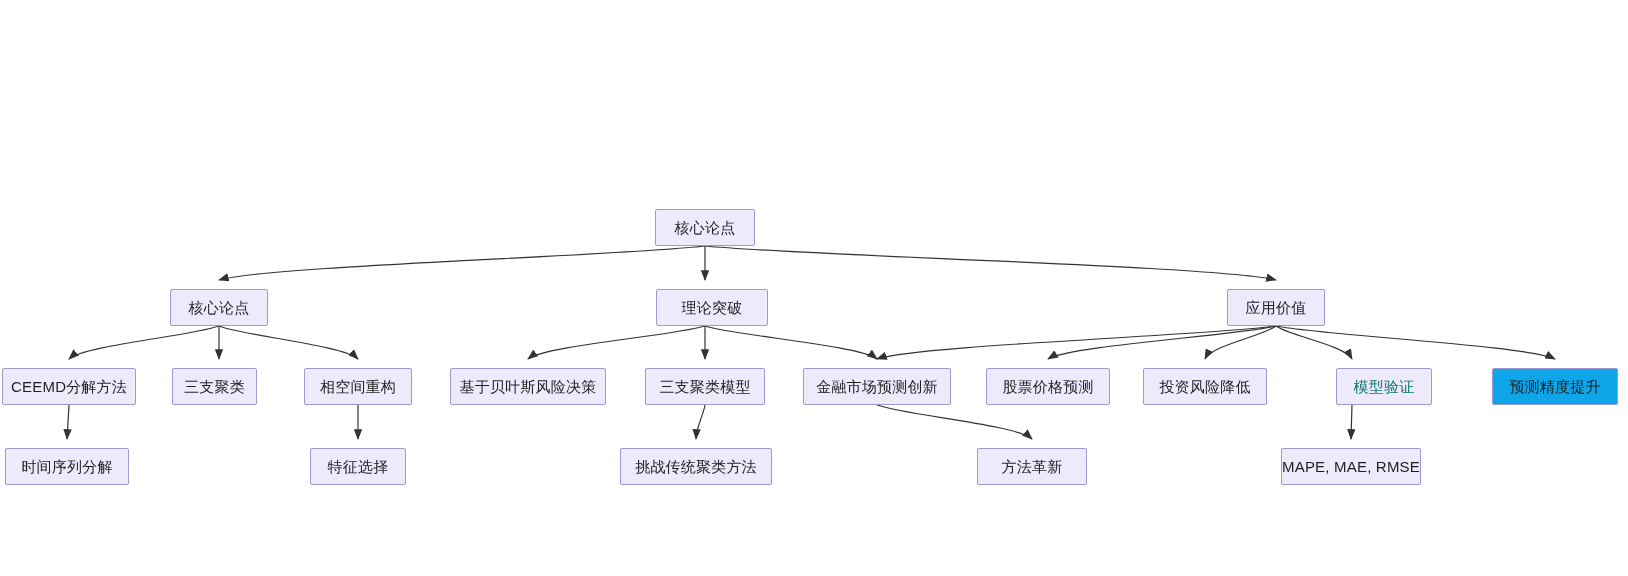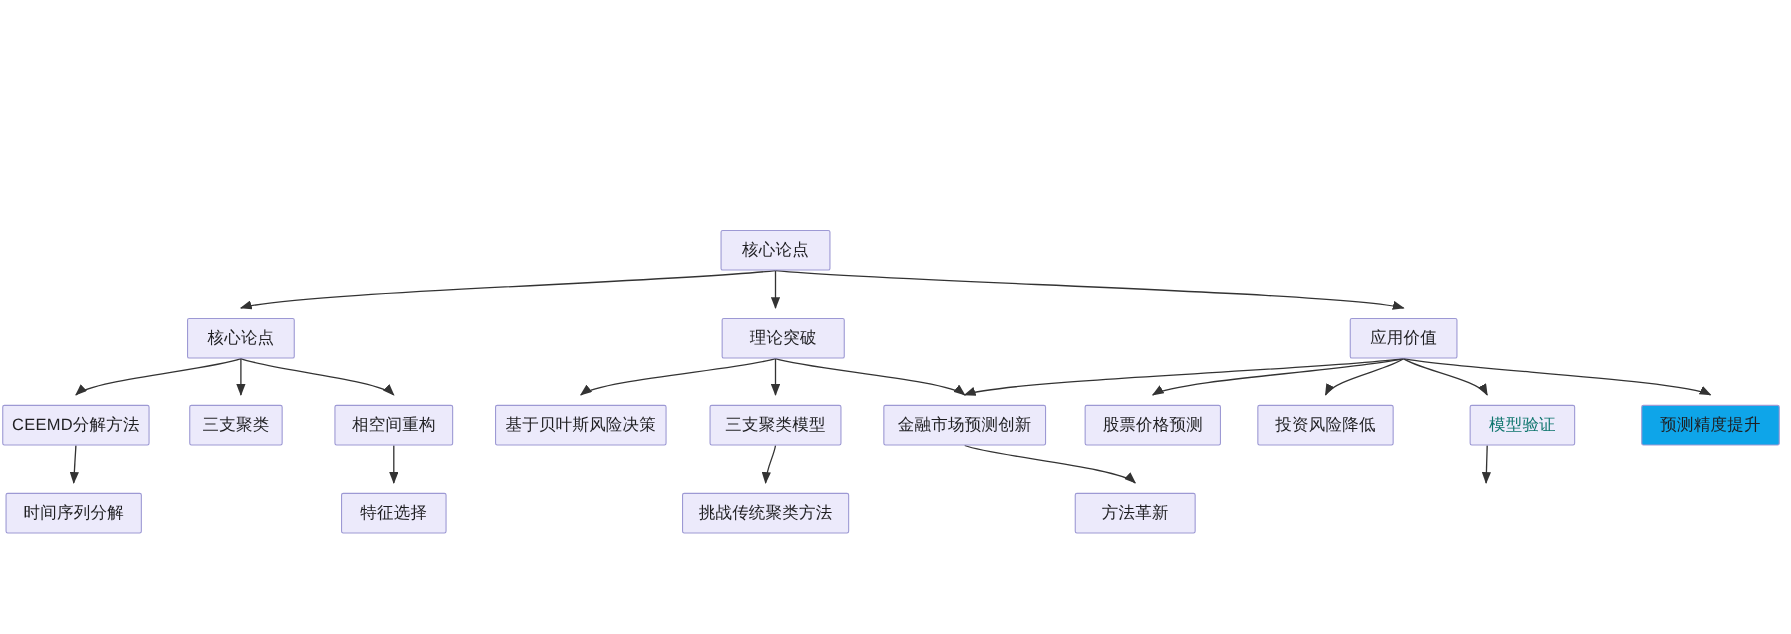--- a/index.html
+++ b/index.html
@@ -136,14 +136,17 @@
       </div>
       <div class="node" style="left: 310px; top: 448px; width: 96px; height: 37px; background: rgb(236, 234, 251); border-color: rgb(157, 153, 212); color: rgb(31, 31, 34);">
         <span class="node-label">特征选择</span>
       </div>
       <div class="node" style="left: 620px; top: 448px; width: 152px; height: 37px; background: rgb(236, 234, 251); border-color: rgb(157, 153, 212); color: rgb(31, 31, 34);">
         <span class="node-label">挑战传统聚类方法</span>
       </div>
       <div class="node" style="left: 977px; top: 448px; width: 110px; height: 37px; background: rgb(236, 234, 251); border-color: rgb(157, 153, 212); color: rgb(31, 31, 34);">
         <span class="node-label">方法革新</span>
       </div>
+      <div class="node" style="left: 1281px; top: 448px; width: 140px; height: 37px; background: rgb(236, 234, 251); border-color: rgb(157, 153, 212); color: rgb(31, 31, 34);">
+        <span class="node-label">MAPE, MAE, RMSE</span>
+      </div>
     </div>
 </div>
 
 </body></html>

